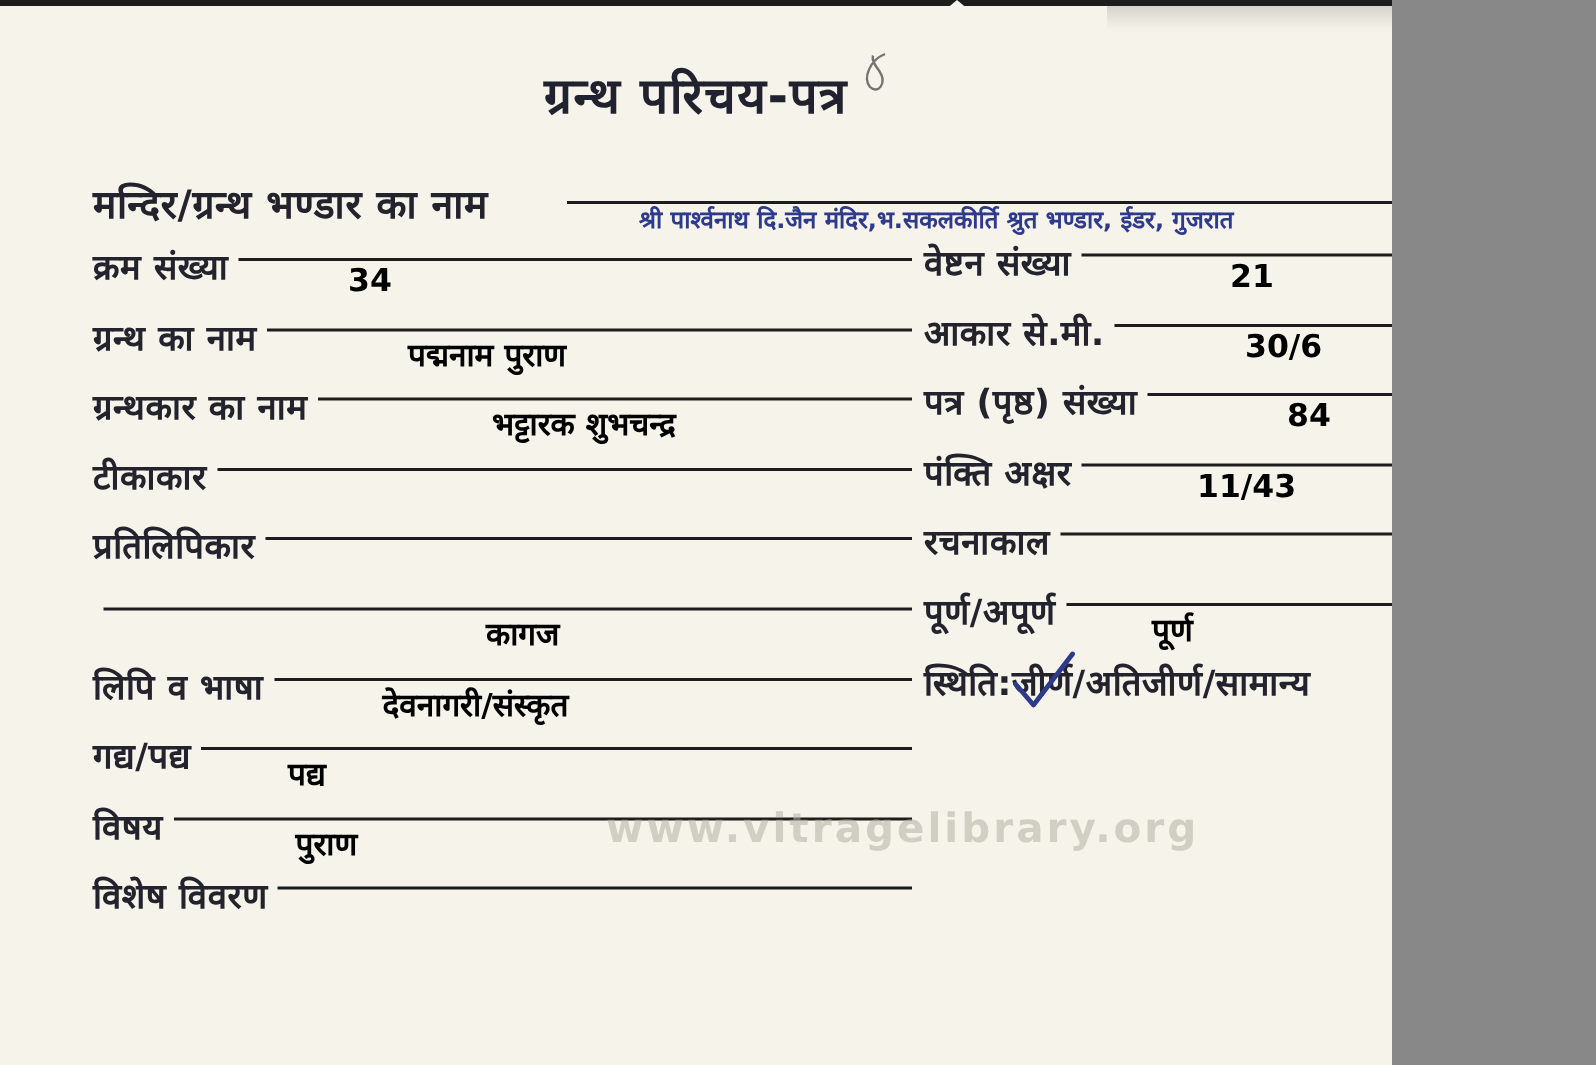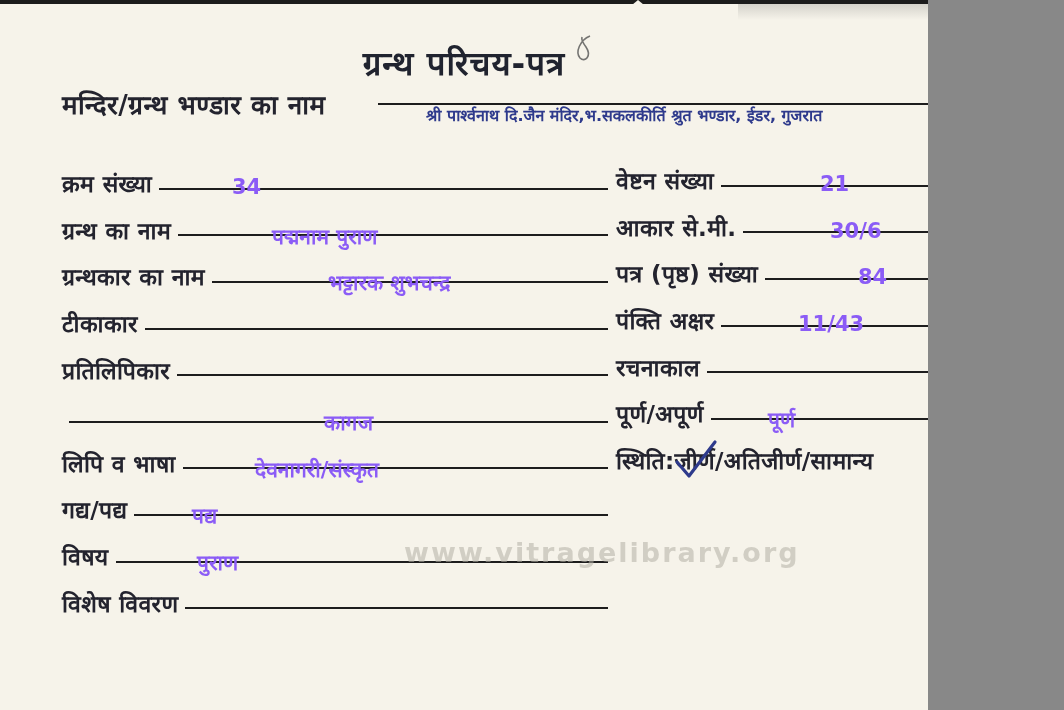--- a/index.html
+++ b/index.html
@@ -17,35 +17,35 @@
   .corner-shade { position:absolute; top:4px; right:0; width:190px; height:16px;
     background:linear-gradient(to bottom, rgba(150,150,145,0.35), rgba(0,0,0,0)); }
 
   .title {
     position:absolute; top:40px; left:0; width:100%;
     text-align:center;
     font-size:33px; font-weight:700; letter-spacing:1px;
     color:#20232f;
   }
 
-  .header-row { position:absolute; left:62px; top:86px; width:952px; display:flex;gap:45px; }
+  .header-row { position:absolute; left:62px; top:117px; width:952px; display:flex;gap:45px; }
   .header-label { font-size:26px; font-weight:700; color:#23232e; white-space:nowrap; letter-spacing:0.5px; }
   .header-rule { flex:1; border-top:2.5px solid #1d1d1d; margin-top:17px; margin-left:8px; }
   .header-value { position:absolute; left:364px; top:18px; font-size:16px; font-weight:600;
     color:#2e3a8c; white-space:nowrap; }
 
   .left-col  { position:absolute; left:62px;  top:159px; width:546px; }
   .right-col { position:absolute; left:616px; top:156px; width:400px; }
 
-  .field-row { position:relative; height:46.6px; display:flex; align-items:center; }
+  .field-row { position:relative; height:46.6px; display:flex; align-items:flex-start; }
   .flabel { font-size:23px; font-weight:600; color:#23232e; white-space:nowrap;
     padding-top:2px; letter-spacing:0.4px; }
   .rule { flex:1; border-top:2.4px solid #1d1d1d; margin-top:13px; margin-left:7px; min-width:10px; }
   .fvalue { position:absolute; top:16px; font-size:21px; font-weight:700;
-    color:#8b5cf6; white-space:nowrap; }
+    color:#000000; white-space:nowrap; }
 
   .checked-wrap { position:relative; display:inline-block; }
   .check-svg { position:absolute; left:-4px; top:-8px; pointer-events:none; }
 
   .watermark {
     position:absolute; left:364px; top:537px;
     font-size:27px; font-weight:600; letter-spacing:2px;
     color:#b4b1a6; opacity:0.55; white-space:nowrap;margin-left:40px;
   }
 

